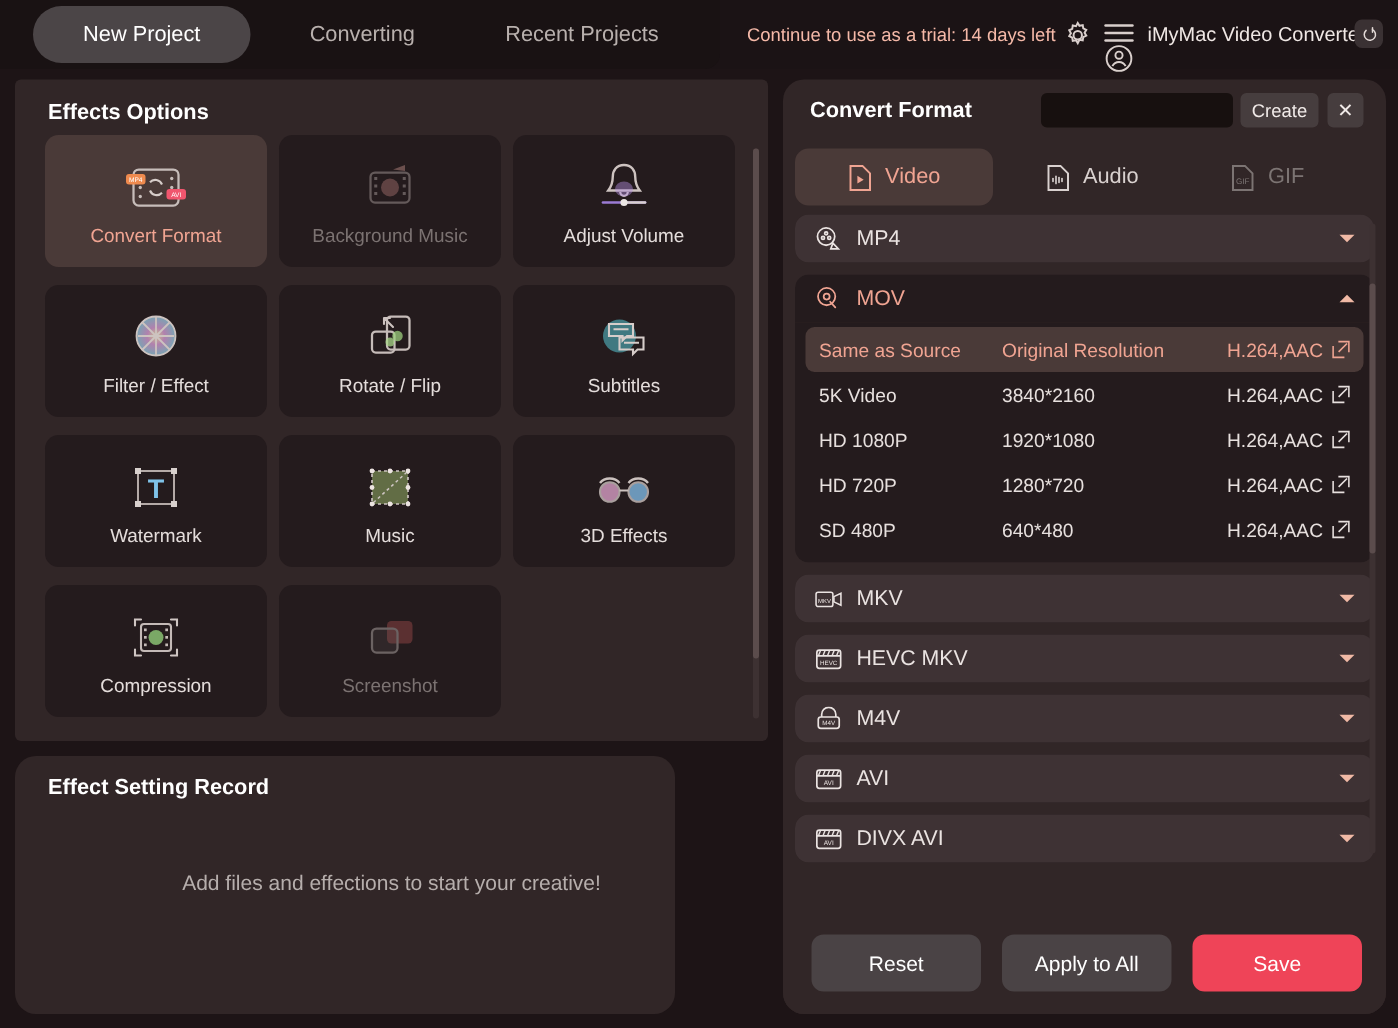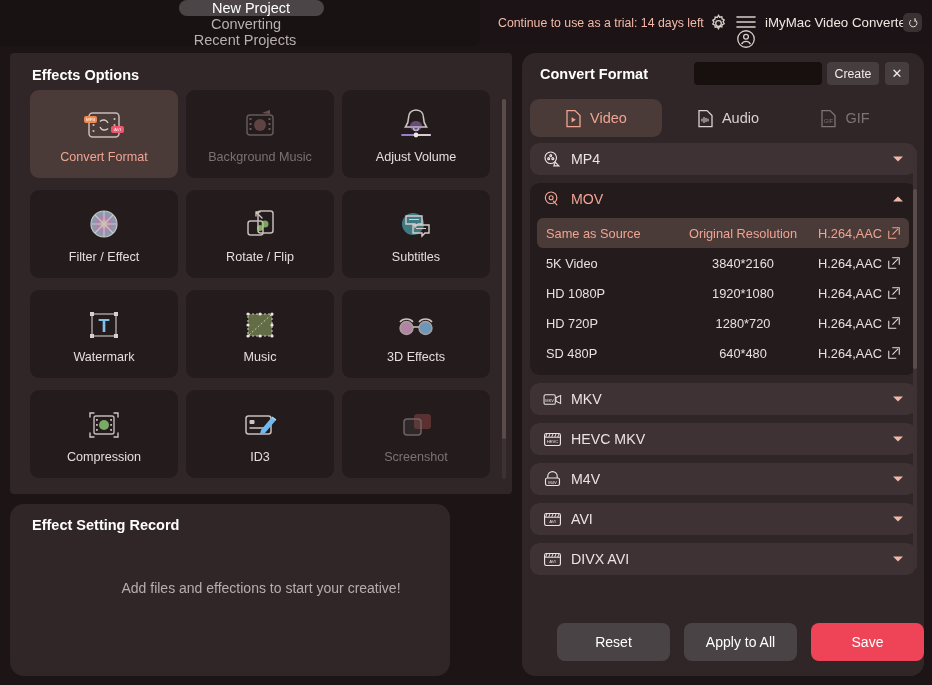--- a/index.html
+++ b/index.html
@@ -15,21 +15,21 @@
   
   #topbar {
     position: absolute; left: 0; top: 0; width: 932px; height: 46px;
     background: #1b1315;
     display: flex; align-items: center;
   }
   #tabstrip {
     position: absolute; left: 0; top: 0; width: 480px; height: 46px;
     background: #191213;
     border-radius: 0 0 10px 0;
-    display: flex; align-items: center; flex-direction: column;
+    display: flex; align-items: center;
   }
   .topnav-tab {
     height: 38px; display: flex; align-items: center; justify-content: center;
     color: #b8b0ad; font-size: 14.5px; border-radius: 19px; cursor: pointer;
     white-space: nowrap;
   }
   .topnav-tab.active { background: #4b4547; color: #ffffff; }
   #tab-new-project { width: 145px; margin-left: 22px; }
   #tab-converting  { width: 125px; margin-left: 12px; }
   #tab-recent      { width: 148px; margin-left: 10px; }
@@ -166,38 +166,38 @@
   }
   .fmt-caret.up { border-top: none; border-bottom: 5px solid #f0b9a5; }
 
   .fmt-body { background: #241b1d; border-radius: 0 0 9px 9px; padding: 3px 7px 7px 7px; }
   .res-row {
     height: 30px; display: flex; align-items: center; border-radius: 6px;
     cursor: pointer; padding: 0 6px 0 9px; color: #e7e0de; font-size: 12.8px;
   }
   .res-row.selected { background: #4a3a38; color: #f0a492; }
   .res-row .rr-name { width: 122px; }
-  .res-row .rr-res  { width: 150px; text-align: center; }
+  .res-row .rr-res  { width: 150px; }
   .res-row .rr-codec { flex: 1; }
   .res-row .rr-edit { width: 18px; display: flex; align-items: center; justify-content: center; cursor: pointer; }
 
   #format-scroll {
     position: absolute; right: 7px; top: 96px; width: 4px; height: 420px;
     background: #3d3132; border-radius: 2px; cursor: pointer;
   }
   #format-scroll-thumb {
     position: absolute; left: 0; top: 40px; width: 4px; height: 180px;
     background: #5b4c4c; border-radius: 2px;
   }
 
   #cp-footer {
     position: absolute; left: 0; bottom: 0; width: 402px; height: 68px;
     background: #312627;
     display: flex; align-items: center; justify-content: flex-end;
-    gap: 14px;
+    padding-right: 16px; gap: 14px;
   }
   .footer-btn {
     height: 38px; border: none; border-radius: 8px; cursor: pointer;
     font-size: 14px; color: #ffffff; font-family: "Liberation Sans", sans-serif;
   }
   #reset-button { width: 113px; background: #4a4345; }
   #apply-all-button { width: 113px; background: #4a4345; }
   #save-button { width: 113px; background: #ef4458; }
 </style>
 </head>
@@ -420,32 +420,20 @@
               <rect x="12" y="21" width="1.8" height="1.8"></rect>
           <rect x="26.2" y="11" width="1.8" height="1.8"></rect>
               <rect x="26.2" y="16" width="1.8" height="1.8"></rect>
               <rect x="26.2" y="21" width="1.8" height="1.8"></rect>
             </g>
         </svg>
       </div>
       <div class="ec-label">Compression</div>
     </div>
 
-    <div class="effect-card">
-      <div class="ec-icon">
-        <svg width="40" height="34" viewBox="0 0 40 34">
-          <rect x="6" y="8" width="25" height="18" rx="2.5" fill="none" stroke="#c9bfbc" stroke-width="1.5"></rect>
-          <rect x="9.5" y="12" width="5" height="4" rx="1" fill="#cfc6c3"></rect>
-          <line x1="9.5" y1="20" x2="24" y2="20" stroke="#cfc6c3" stroke-width="1.4"></line>
-          <path d="M21 22l11-13 4 3-11 13-5 1z" fill="#6fb9ef"></path>
-          <path d="M32 9l4 3" stroke="#b9ddf7" stroke-width="1.2"></path>
-        </svg>
-      </div>
-      <div class="ec-label">ID3</div>
-    </div>
 
     <div class="effect-card dim">
       <div class="ec-icon">
         <svg width="40" height="34" viewBox="0 0 40 34">
           <rect x="18" y="6" width="17" height="15" rx="3" fill="#d4605f" opacity="0.75"></rect>
           <rect x="8" y="11" width="17" height="16" rx="3" fill="none" stroke="#cfc6c3" stroke-width="1.5"></rect>
           <rect x="8" y="11" width="17" height="16" rx="3" fill="#c8c0bd" opacity="0.18"></rect>
         </svg>
       </div>
       <div class="ec-label">Screenshot</div>

